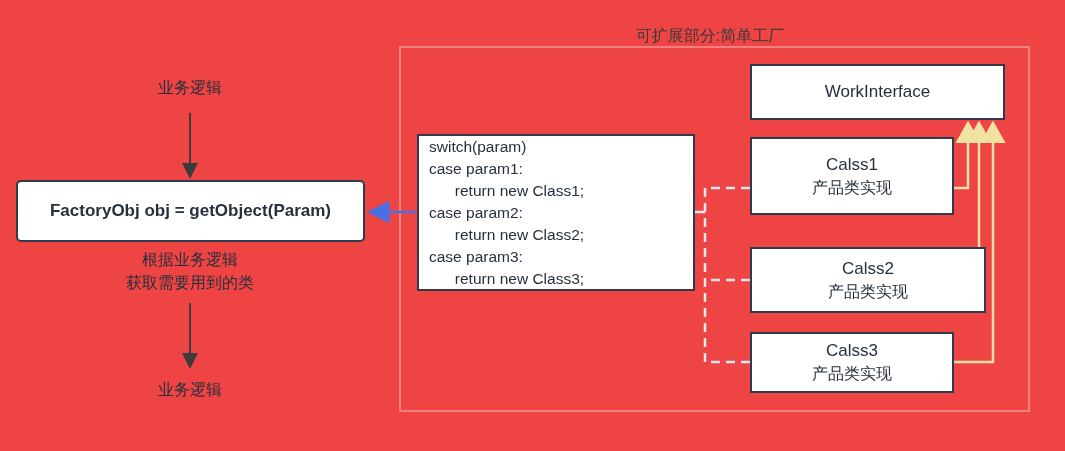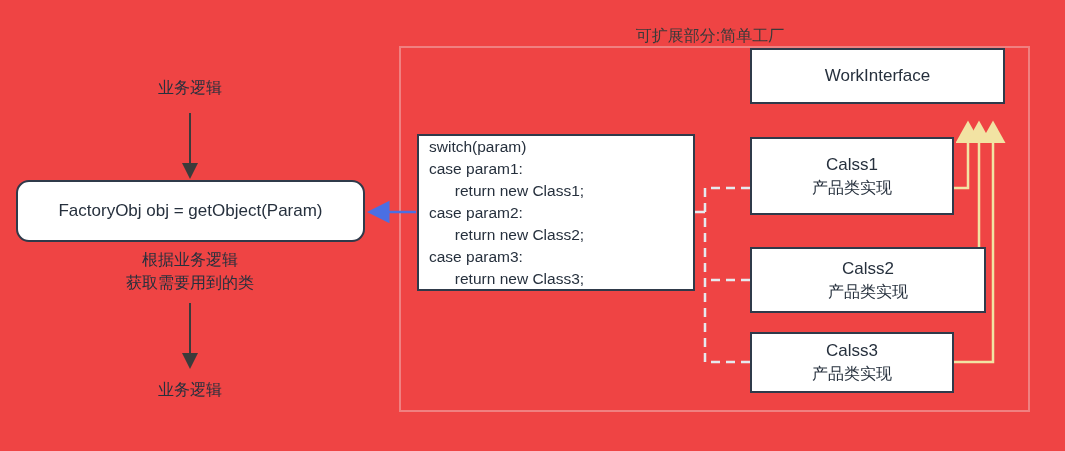--- a/index.html
+++ b/index.html
@@ -32,21 +32,22 @@
     display: flex;
     flex-direction: column;
     align-items: center;
     justify-content: center;
     text-align: center;
     background: #ffffff;
     border: 2px solid #2f3a4a;
     color: #26303d;
   }
   .node.rounded {
-    border-radius: 13px;
+    border-radius: 5px;
+    font-weight: bold;
   }
   .node .line1 {
     font-size: 17px;
     line-height: 1.35;
     white-space: nowrap;
   }
   .node .line2 {
     font-size: 16px;
     line-height: 1.35;
     white-space: nowrap;
@@ -73,21 +74,21 @@
   .codeblock {
     font-family: "Liberation Sans", "DejaVu Sans", sans-serif;
     font-size: 15.5px;
     line-height: 1.42;
     white-space: pre;
     text-align: left;
     color: #26303d;
   }
   #work-interface-node {
     left: 750px;
-    top: 48px;
+    top: 64px;
     width: 255px;
     height: 56px;
   }
   #class1-node {
     left: 750px;
     top: 137px;
     width: 204px;
     height: 78px;
   }
   #class2-node {

